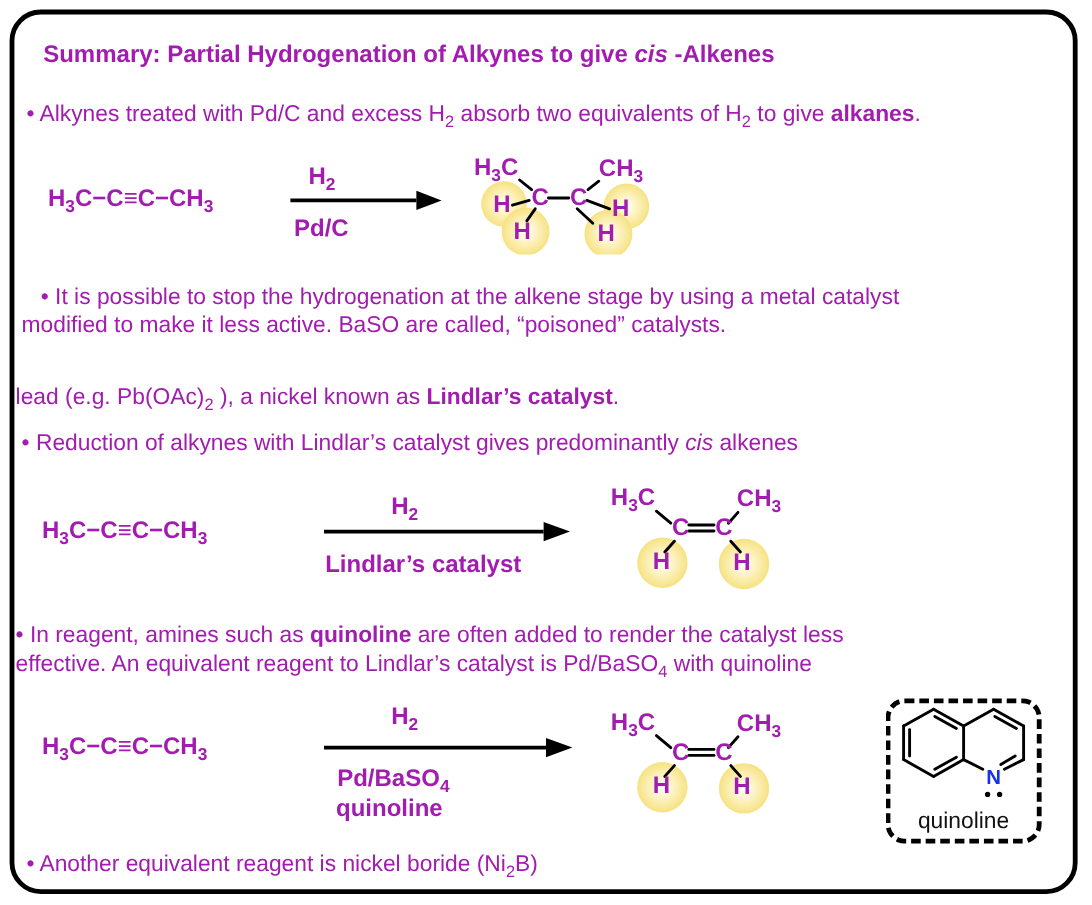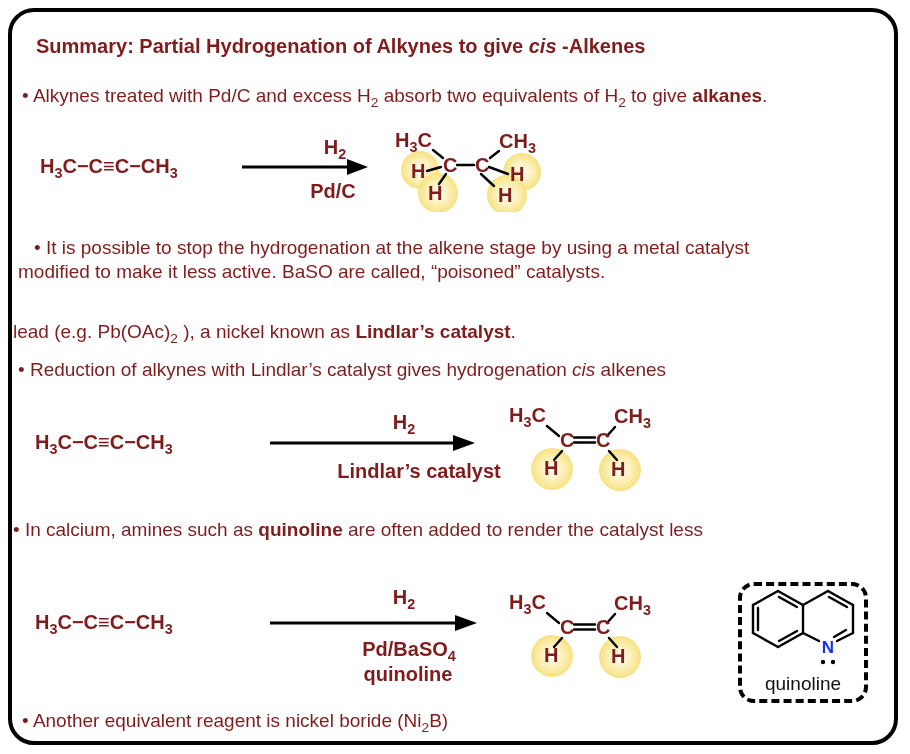--- a/index.html
+++ b/index.html
@@ -1,23 +1,23 @@
 <!DOCTYPE html>
 <html><head>
 <meta charset="utf-8">
 <style>
   html,body{margin:0;padding:0;background:#fff;}
   #canvas{position:relative;width:910px;height:754px;background:#ffffff;overflow:hidden;
-          font-family:"Liberation Sans","DejaVu Sans",sans-serif;color:#7f1d1d;}
+          font-family:"Liberation Sans","DejaVu Sans",sans-serif;color:#a21caf;}
   .frame{position:absolute;left:8px;top:8px;width:890px;height:737px;border:4px solid #000;
          border-radius:26px;box-sizing:border-box;}
   .line{position:absolute;font-size:19px;line-height:24px;white-space:nowrap;}
   .title{font-size:20px;font-weight:bold;}
   .chem{position:absolute;font-size:20px;font-weight:bold;white-space:nowrap;line-height:22px;}
-  .ctr{text-align:center;margin-left:48px;}
+  .ctr{text-align:left;}
   .b{font-weight:bold;}
   .i{font-style:italic;}
   sub{font-size:0.72em;line-height:0;}
   .struct{position:absolute;}
   .struct svg{position:absolute;left:0;top:0;}
   .atom{position:absolute;font-size:20px;font-weight:bold;white-space:nowrap;line-height:22px;}
   .arrow{position:absolute;}
   .qbox{position:absolute;border:4px dashed #000;border-radius:16px;box-sizing:border-box;}
 </style>
 </head>
@@ -73,21 +73,21 @@
     <span class="atom" style="left:115px;top:36px">H</span>
     <span class="atom" style="left:33px;top:55px">H</span>
     <span class="atom" style="left:103px;top:57px">H</span>
   </div>
 
   <div class="line" style="left:34px;top:236px"><span>• It is possible to stop the hydrogenation at the alkene stage by using a metal catalyst</span></div>
   <div class="line" style="left:18px;top:260px"><span>modified to make it less active. BaSO are called, “poisoned” catalysts.</span></div>
 
   <div class="line" style="left:13px;top:320px"><span>lead (e.g. Pb(OAc)</span><sub>2</sub><span> ), a nickel known as </span><span class="b">Lindlar’s catalyst</span><span>.</span></div>
 
-  <div class="line" style="left:18px;top:358px"><span>• Reduction of alkynes with Lindlar’s catalyst gives hydrogenation </span><span class="i">cis</span><span> alkenes</span></div>
+  <div class="line" style="left:18px;top:358px"><span>• Reduction of alkynes with Lindlar’s catalyst gives predominantly </span><span class="i">cis</span><span> alkenes</span></div>
 
   <div class="chem" style="left:35px;top:431px"><span>H</span><sub>3</sub><span>C−C≡C−CH</span><sub>3</sub></div>
   <svg class="arrow" style="left:268px;top:431px" width="210" height="24">
     <line x1="2" y1="12" x2="185" y2="12" stroke="#000" stroke-width="3"></line>
     <polygon points="185,4 207,12 185,20" fill="#000"></polygon>
   </svg>
   <div class="chem ctr" style="left:326px;top:411px;width:60px"><span>H</span><sub>2</sub></div>
   <div class="chem ctr" style="left:271px;top:460px;width:200px"><span>Lindlar’s catalyst</span></div>
 
   <div class="struct" style="left:505px;top:402px;width:160px;height:95px">
@@ -104,21 +104,22 @@
       </g>
     </svg>
     <span class="atom" style="left:4px;top:2px"><span>H</span><sub>3</sub><span>C</span></span>
     <span class="atom" style="left:109px;top:3px"><span>CH</span><sub>3</sub></span>
     <span class="atom" style="left:55px;top:27px">C</span>
     <span class="atom" style="left:91px;top:27px">C</span>
     <span class="atom" style="left:39px;top:55px">H</span>
     <span class="atom" style="left:106px;top:56px">H</span>
   </div>
 
-  <div class="line" style="left:13px;top:518px"><span>• In calcium, amines such as </span><span class="b">quinoline</span><span> are often added to render the catalyst less</span></div>
+  <div class="line" style="left:13px;top:518px"><span>• In reagent, amines such as </span><span class="b">quinoline</span><span> are often added to render the catalyst less</span></div>
+  <div class="line" style="left:13px;top:542px"><span>effective. An equivalent reagent to Lindlar’s catalyst is Pd/BaSO</span><sub>4</sub><span> with quinoline</span></div>
 
   <div class="chem" style="left:35px;top:611px"><span>H</span><sub>3</sub><span>C−C≡C−CH</span><sub>3</sub></div>
   <svg class="arrow" style="left:268px;top:611px" width="212" height="24">
     <line x1="2" y1="12" x2="187" y2="12" stroke="#000" stroke-width="3"></line>
     <polygon points="187,4 209,12 187,20" fill="#000"></polygon>
   </svg>
   <div class="chem ctr" style="left:326px;top:586px;width:60px"><span>H</span><sub>2</sub></div>
   <div class="chem ctr" style="left:281px;top:638px;width:160px"><span>Pd/BaSO</span><sub>4</sub></div>
   <div class="chem ctr" style="left:280px;top:663px;width:160px"><span>quinoline</span></div>
 

